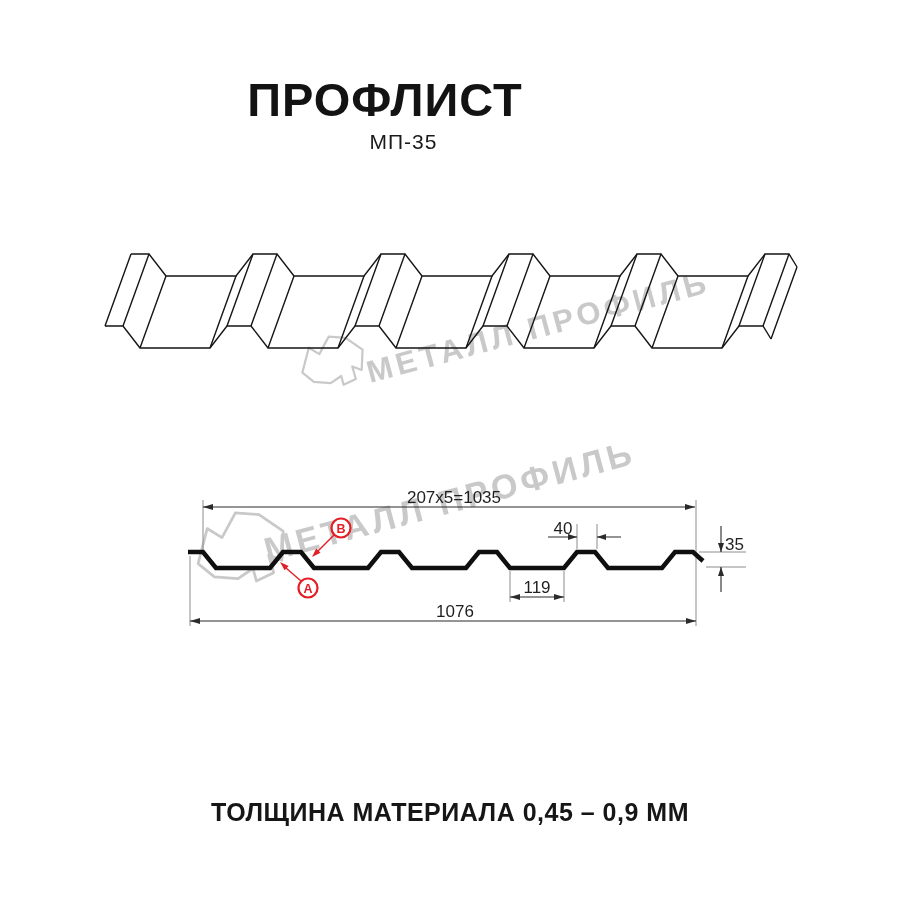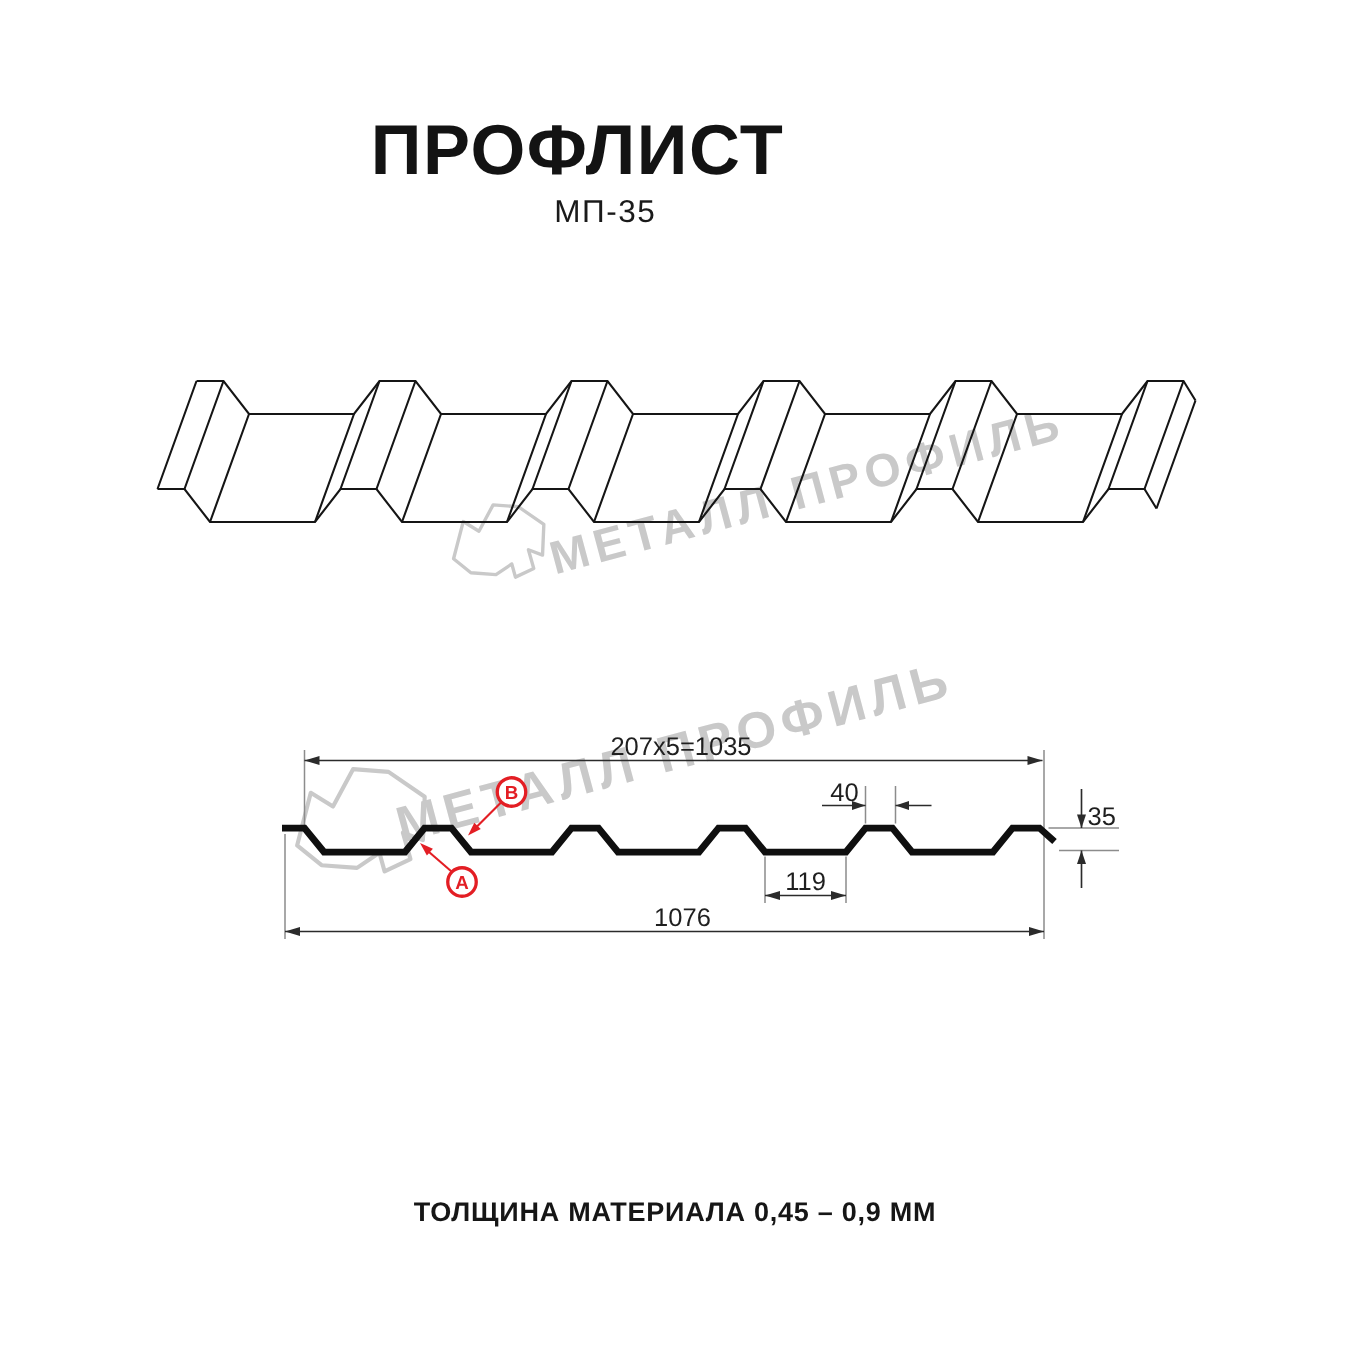--- a/index.html
+++ b/index.html
@@ -4,21 +4,21 @@
 <style>
   html,body{margin:0;padding:0;background:#ffffff;}
   body{width:900px;height:900px;position:relative;overflow:hidden;
        font-family:"Liberation Sans","DejaVu Sans",sans-serif;}
   .stage{position:absolute;left:0;top:0;width:900px;height:900px;}
   .page-title{position:absolute;left:0;top:72px;width:770px;text-align:center;
       font-size:47px;font-weight:800;letter-spacing:1px;color:#131313;}
   .page-subtitle{position:absolute;left:0;top:130px;width:807px;text-align:center;
       font-size:21px;font-weight:500;letter-spacing:1px;color:#1a1a1a;}
   .thickness-note{position:absolute;left:0;top:798px;width:900px;text-align:center;
-      font-size:18px;font-weight:600;letter-spacing:0.5px;color:#161616;}
+      font-size:25px;font-weight:600;letter-spacing:0.5px;color:#161616;}
   svg{position:absolute;left:0;top:0;}
   .wm-text{font-weight:700;letter-spacing:4px;}
   .dim-label{font-size:17px;fill:#1f1f1f;}
   .marker-letter{font-size:12.5px;font-weight:700;}
 </style>
 </head>
 <body>
 
 <div class="stage">
 

